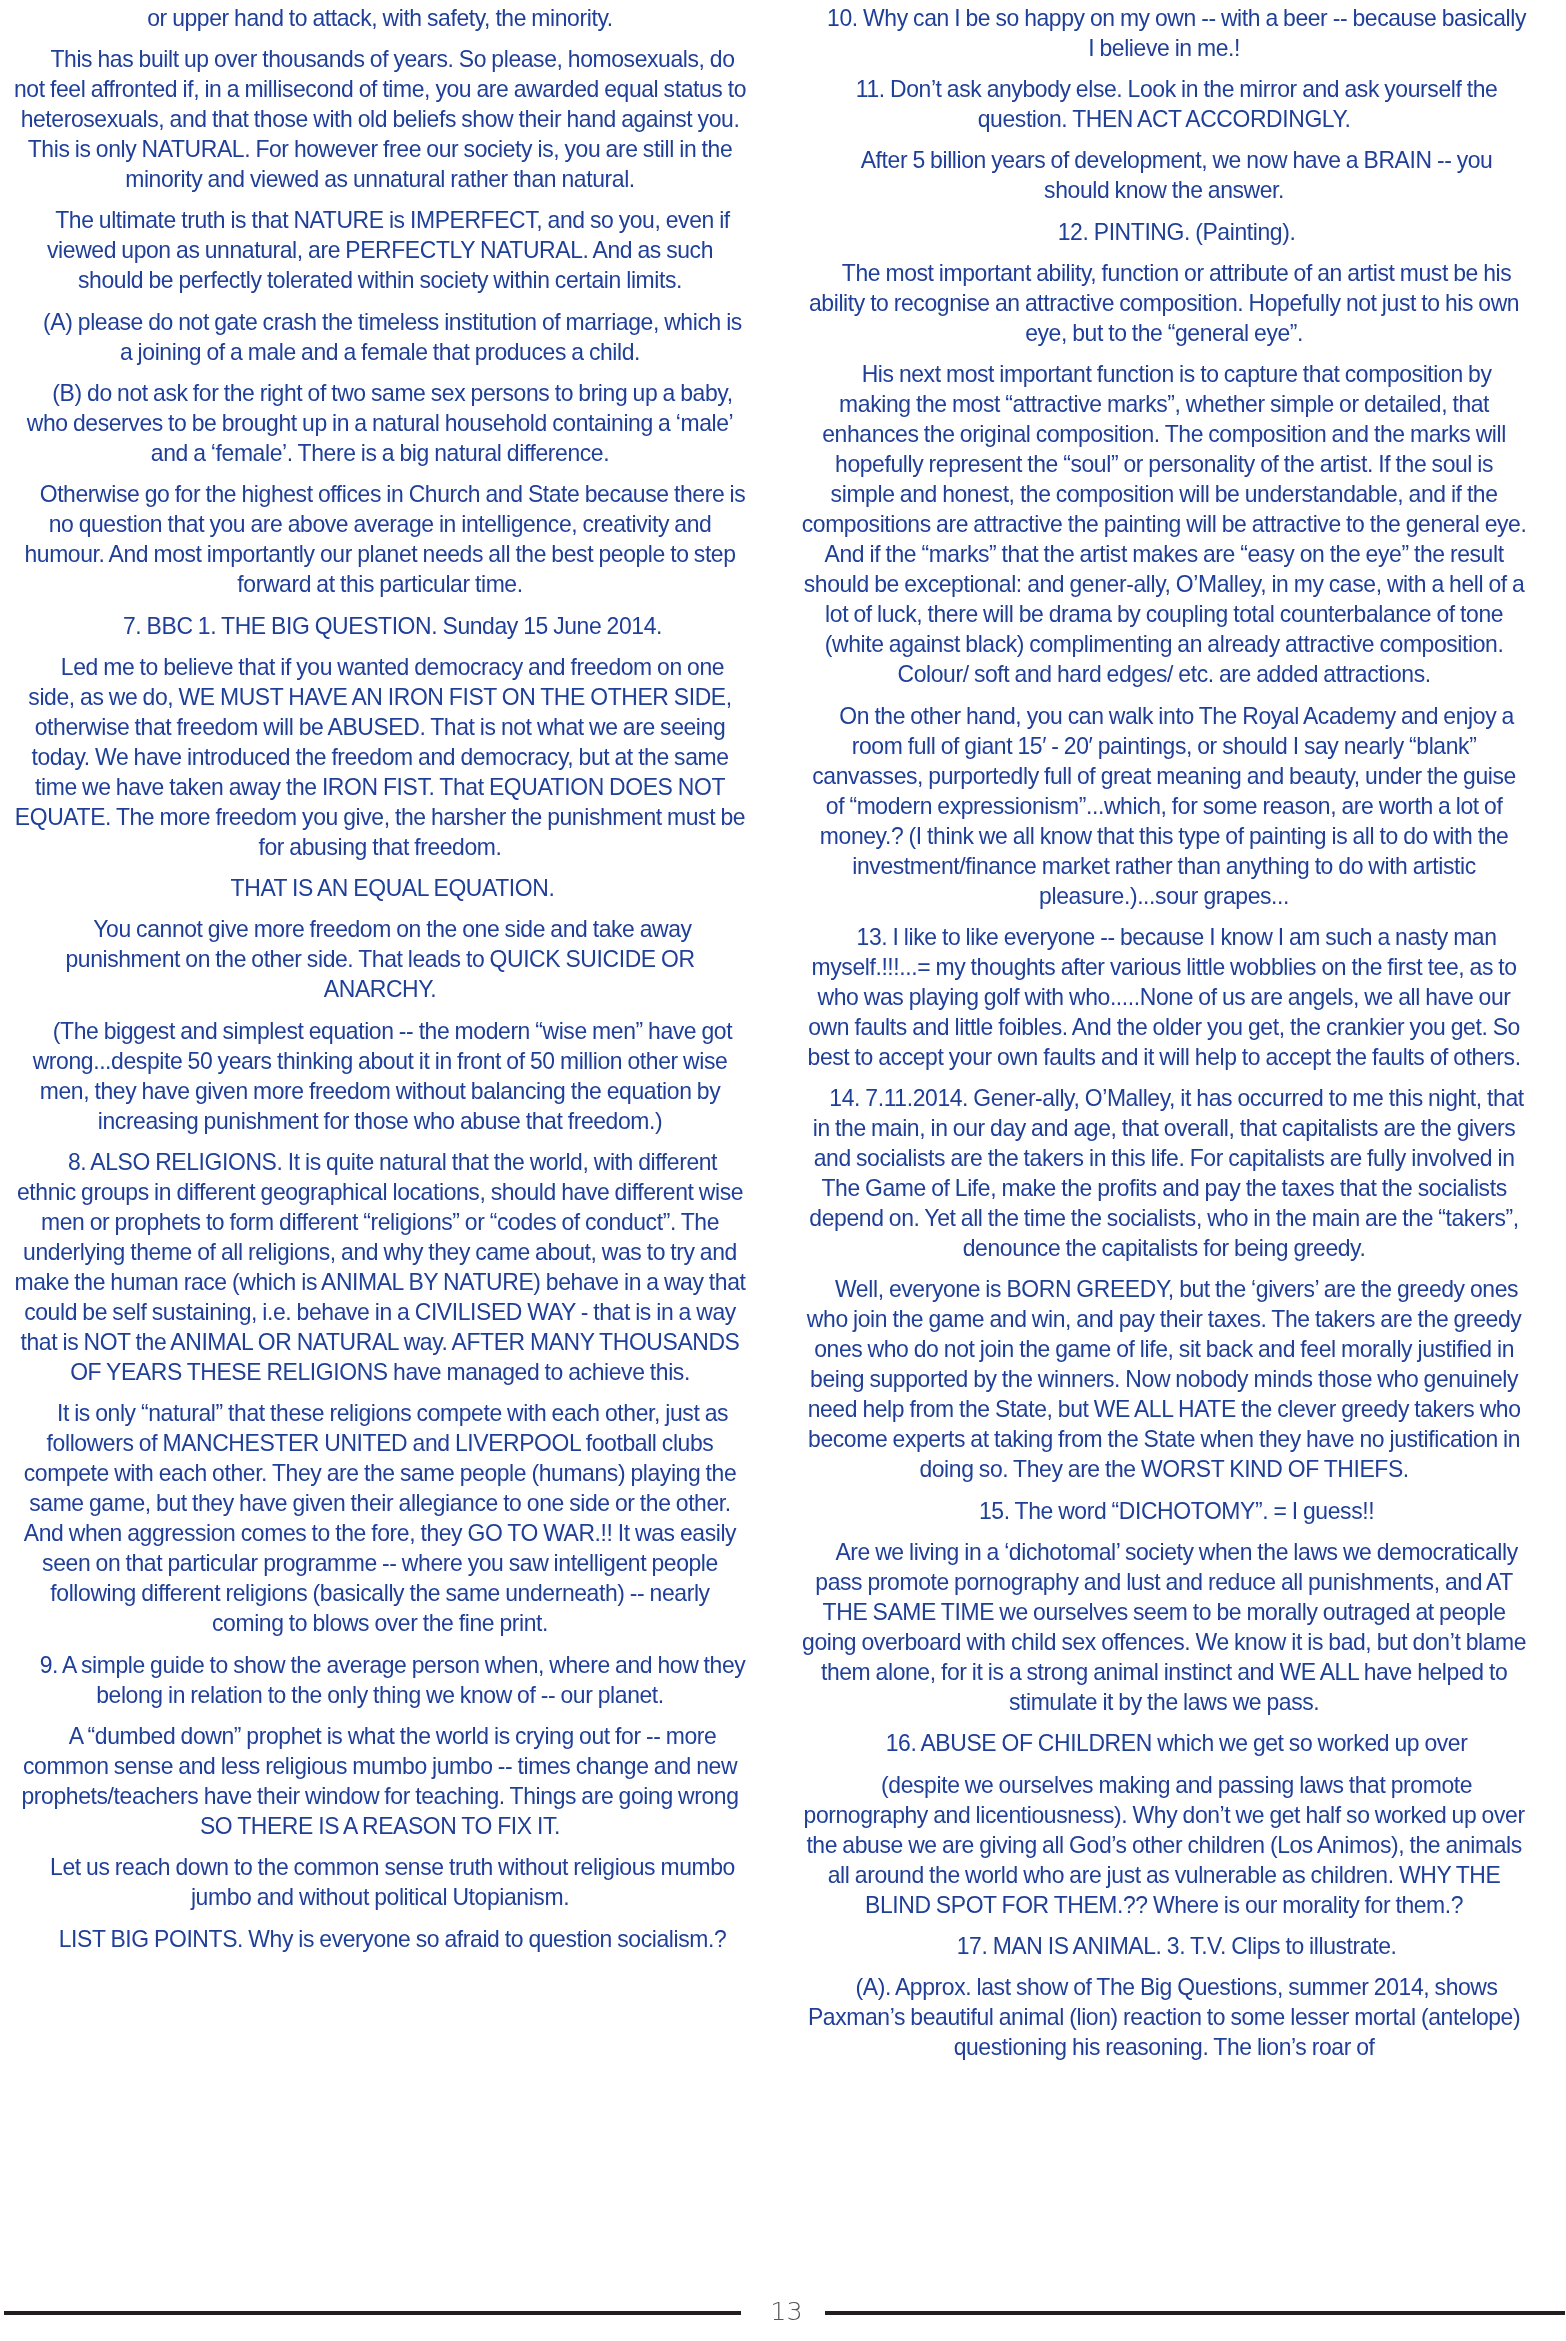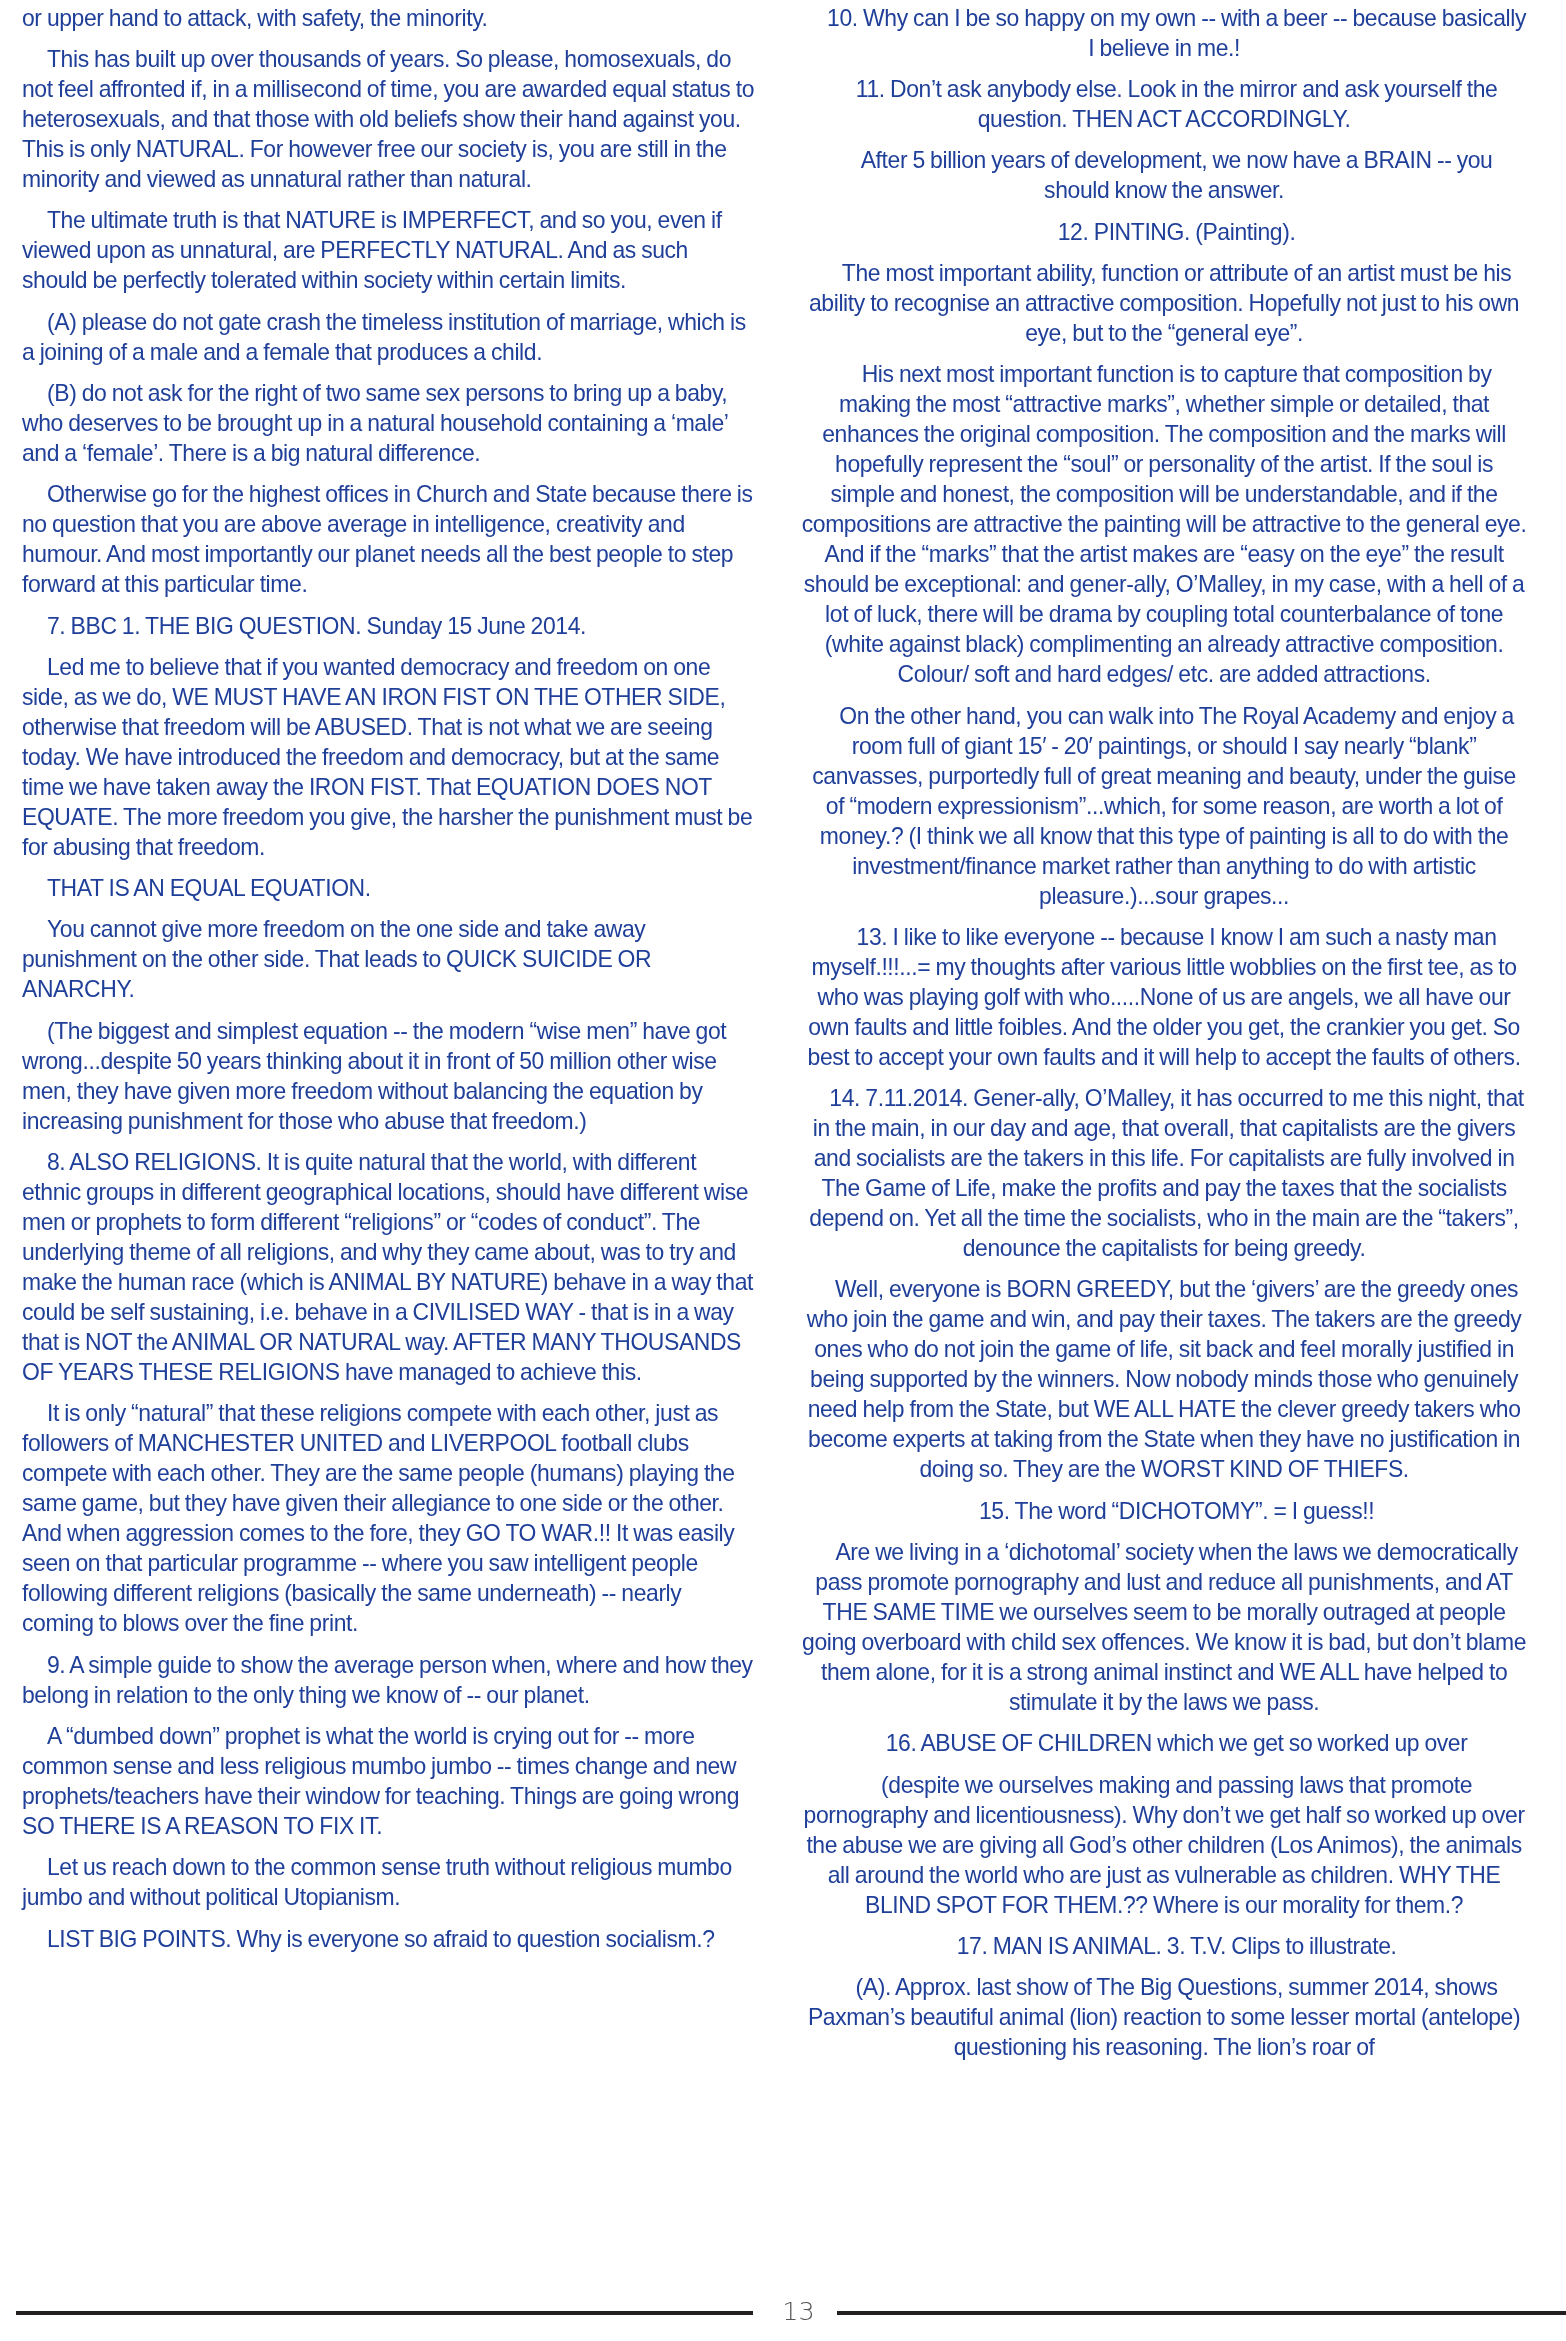--- a/index.html
+++ b/index.html
@@ -7,35 +7,35 @@
     width: 1566px; height: 2342px; position: relative; overflow: hidden;
     font-family: "Liberation Sans", "DejaVu Sans", sans-serif;
     color: #1f3f99;
   }
   .page {
     position: absolute; left: 0; top: 0; width: 1566px; height: 2342px;
   }
   .col {
     position: absolute; top: 2.8px; width: 749px;
   }
-  .col-left { left: 22px; }
+  .col-left { left: 13px; text-align: center; }
   .col-right { left: 801px; width: 741px; text-align: center; }
   .para {
     margin: 0 0 11.3px 0;
     font-size: 23.4px;
     line-height: 30px;
     text-indent: 25.5px;
     letter-spacing: -0.4px;
     word-spacing: -0.7px;
     transform: scaleX(0.98);
     transform-origin: left top;
   }
   .para.noindent { text-indent: 0; }
   .footer {
-    position: absolute; left: 12px; top: 2299px; width: 1490px; height: 28px;
+    position: absolute; left: 0; top: 2299px; width: 1490px; height: 28px;
   }
   .rule {
     position: absolute; top: 12px; height: 4.3px; background: #231f20;
   }
   .rule-left { left: 4.3px; width: 737px; }
   .rule-right { left: 825px; width: 740px; }
   .page-number {
     position: absolute; left: 765px; top: -2.8px; width: 43px; text-align: center;
     font-size: 25.5px; color: #555555;
     font-family: "DejaVu Sans", sans-serif; font-weight: 300;

